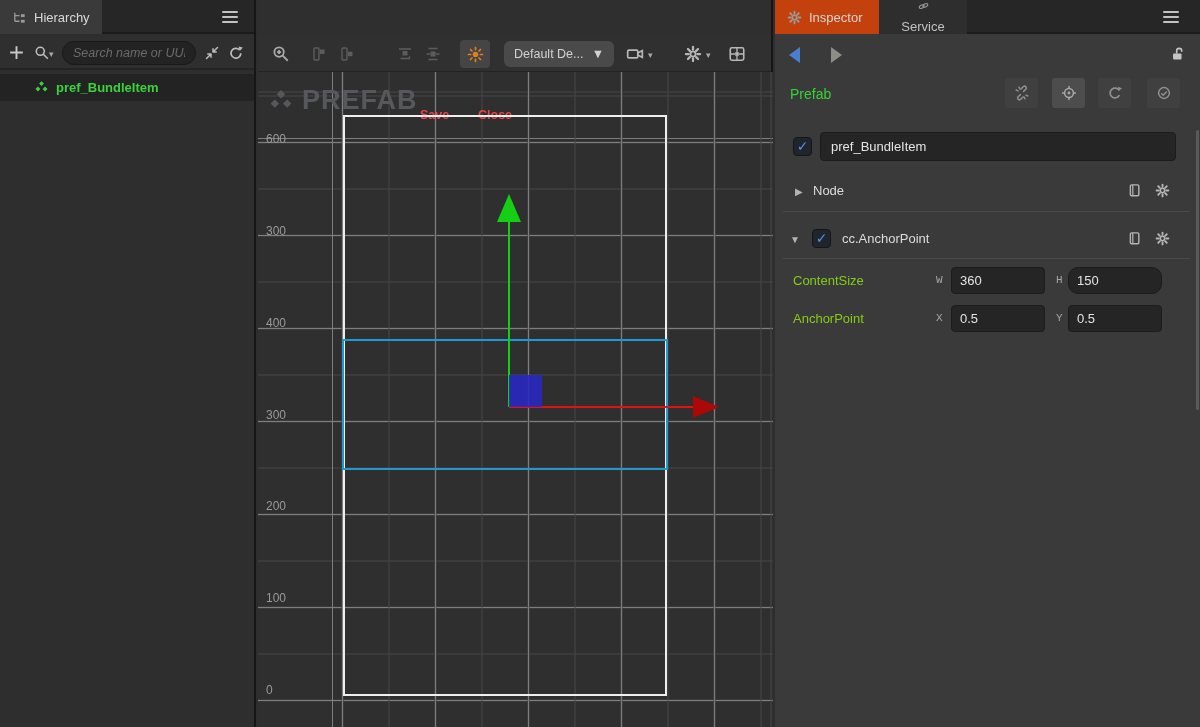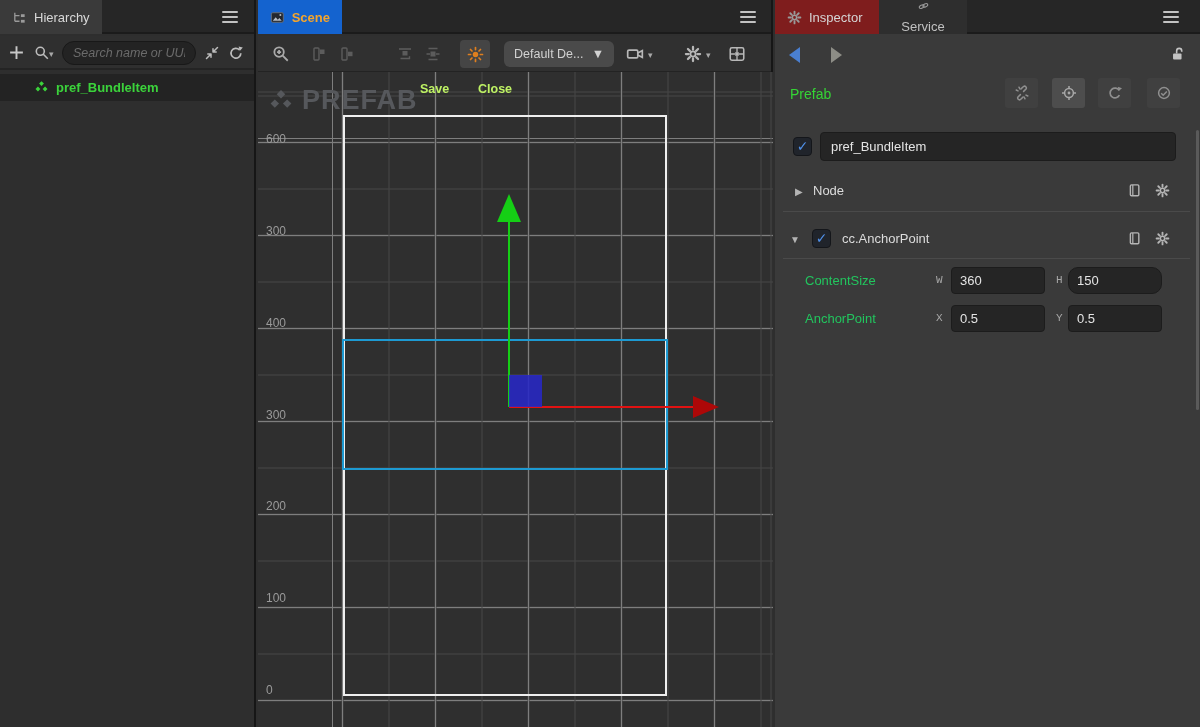--- a/index.html
+++ b/index.html
@@ -50,55 +50,55 @@
     background-image:
       repeating-linear-gradient(to right, #7e7e7e 0 1px, transparent 1px 93px),
       repeating-linear-gradient(to right, #464646 0 1px, transparent 1px 46.5px);
     background-position:44px 0, -2.5px 0; }
   .rl { position:absolute; left:8px; transform:translateY(-50%); color:#9a9a9a; font-size:12px;text-align:center; }
   .rl:nth-of-type(1){top:67px} .rl:nth-of-type(2){top:159px} .rl:nth-of-type(3){top:251px}
   .rl:nth-of-type(4){top:343px} .rl:nth-of-type(5){top:434px} .rl:nth-of-type(6){top:526px}
   .rl:nth-of-type(7){top:618px}
   #watermark { left:10px; top:13px; display:flex; align-items:center; gap:8px; color:#56585c; }
   #watermark b { font-size:27px; font-weight:700; letter-spacing:1px; }
-  .scene-btn { position:absolute; top:10px; color:#bef264; font-size:12.5px; font-weight:700; cursor:pointer; }
+  .scene-btn { position:absolute; top:36px; color:#ef4444; font-size:12.5px; font-weight:700; cursor:pointer; }
   #save-btn { left:162px; } #close-btn { left:220px; }
   #white-rect { left:85px; top:43px; width:324px; height:581px; border:2px solid #efefef; }
   #blue-rect { left:84px; top:267px; width:326px; height:131px; border:2px solid #1d9ad2; }
   #axis-y-shaft { left:250px; top:148px; width:2px; height:187px; background:#15cf15; }
   #axis-y-head { left:239px; top:122px; width:0; height:0;
     border-left:12px solid transparent; border-right:12px solid transparent; border-bottom:28px solid #15cf15; }
   #axis-x-shaft { left:251px; top:334px; width:186px; height:2px; background:#e11212; }
   #axis-x-head { left:435px; top:324px; width:0; height:0;
     border-top:11px solid transparent; border-bottom:11px solid transparent; border-left:26px solid #ad0808; }
   #anchor-square { left:251px; top:303px; width:33px; height:32px; background:rgba(40,40,198,0.88); cursor:grab; }
 
   
   #inspector { left:775px; top:0; width:425px; height:727px; background:#3a3a3a; }
-  #inspector .tab.active { left:0; width:104px; background:#7f1d1d; }
+  #inspector .tab.active { left:0; width:104px; background:#c2410c; }
   #inspector .tab.idle { left:104px; width:88px; background:#2e2e2e; color:#c0c0c0;flex-direction:column; }
   .navarrow { position:absolute; top:47px; width:0; height:0; cursor:pointer; }
   #nav-back { left:14px; border-top:8px solid transparent; border-bottom:8px solid transparent; border-right:11px solid #4a7fd0; }
   #nav-fwd  { left:56px; border-top:8px solid transparent; border-bottom:8px solid transparent; border-left:11px solid #8d8d86; }
   #lock-btn { position:absolute; right:14px; top:45px; color:#c4c4c4; cursor:pointer; }
   #prefab-label { position:absolute; left:15px; top:86px; color:#35d435; font-size:14px; }
   .pbtn { position:absolute; top:78px; width:33px; height:30px; background:#404040; border-radius:3px;
     display:flex; align-items:center; justify-content:center; color:#8f8f8f; cursor:pointer; }
   .pbtn.active { background:#4d4d4d; color:#a8a8a8; }
   #pb-unlink{left:230px} #pb-target{left:277px} #pb-redo{left:323px} #pb-check{left:372px}
   .checkbox { position:absolute; width:19px; height:19px; background:#20242b; border:1px solid #14161a;
     border-radius:4px; color:#4f8fe8; font-size:14px; font-weight:700; line-height:17px; text-align:center; cursor:pointer; }
   #name-check { left:18px; top:137px; }
   #name-input { position:absolute; left:45px; top:132px; width:356px; height:29px; background:#252525;
     border:1px solid #1c1c1c; border-radius:4px; color:#e4e4e4; font-size:13px; padding:0 10px; outline:none; }
   .sect-caret { position:absolute; color:#b4b4b4; font-size:10px; cursor:pointer; }
   .sect-label { position:absolute; color:#dcdcdc; font-size:13px; }
   .sect-ic { position:absolute; color:#b5b5b5; cursor:pointer; }
   .sep { position:absolute; left:8px; right:10px; height:1px; background:#4a4a4a; }
-  .prop-label { position:absolute; left:30px; color:#22c55e; font-size:13px; }
+  .prop-label { position:absolute; left:18px; color:#84cc16; font-size:13px; }
   .axis-key { position:absolute; color:#a8a8a8; font-size:11px; font-family:"Liberation Mono","DejaVu Sans Mono",monospace; }
   .prop-field { position:absolute; width:94px; height:27px; background:#252525; border:1px solid #1c1c1c;
     border-radius:4px; color:#e4e4e4; font-size:13px; padding:0 8px; outline:none; }
   #add-comp { position:absolute; left:138px; top:367px; width:144px; height:28px; background:#4e4e4e;
     border:none; border-radius:3px; color:#dedede; font-size:12.5px; cursor:pointer; }
   #insp-scroll { position:absolute; right:1px; top:130px; width:3px; height:280px; background:#5a5a5a; border-radius:2px; }
 </style>
 </head>
 <body>
 
@@ -241,33 +241,20 @@
     </div>
     <div class="abs" id="h-row">
       <svg class="ic" width="15" height="15">
           <use href="#i-cubes"></use>
         </svg>
       <span>pref_BundleItem</span>
     </div>
   </section>
 
   <section class="abs" id="scene">
-    <div class="tabbar">
-      <div class="tab">
-        <svg class="ic" width="15" height="15">
-            <use href="#i-image"></use>
-          </svg>
-        <span>Scene</span>
-      </div>
-      <div class="hamburger" style="position:absolute;left:482px;top:11px">
-          <i></i>
-          <i></i>
-          <i></i>
-        </div>
-    </div>
 
     <div class="abs" id="s-toolbar">
       <svg class="ic tbtn" style="left:14px" width="18" height="18">
           <use href="#i-zoomplus"></use>
         </svg>
       <span class="abs tbtn disabled" style="left:52px">
         <svg width="18" height="18" viewBox="0 0 18 18">
             <rect x="4" y="3" width="5" height="12" rx="1" fill="none" stroke="currentColor" stroke-width="1.4"></rect>
             <rect x="10" y="4.5" width="4.5" height="4.5" fill="currentColor"></rect>
           </svg></span>

